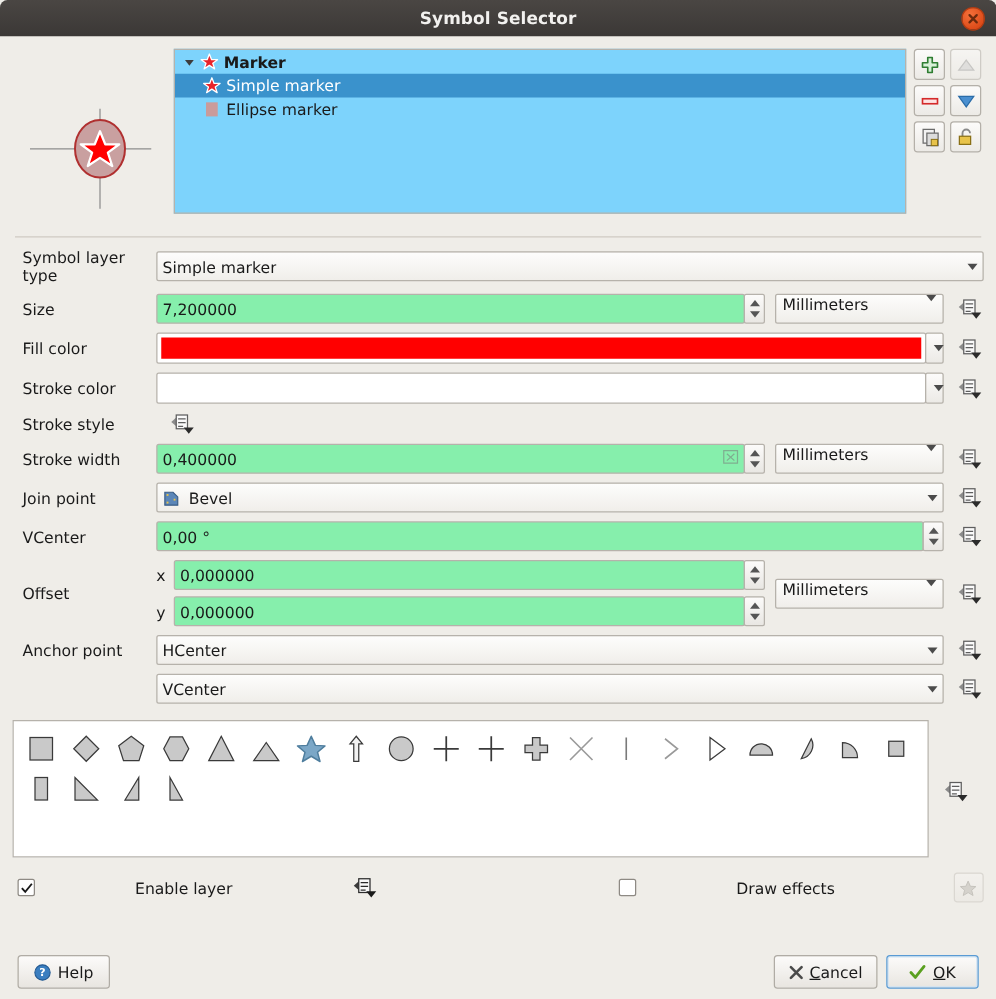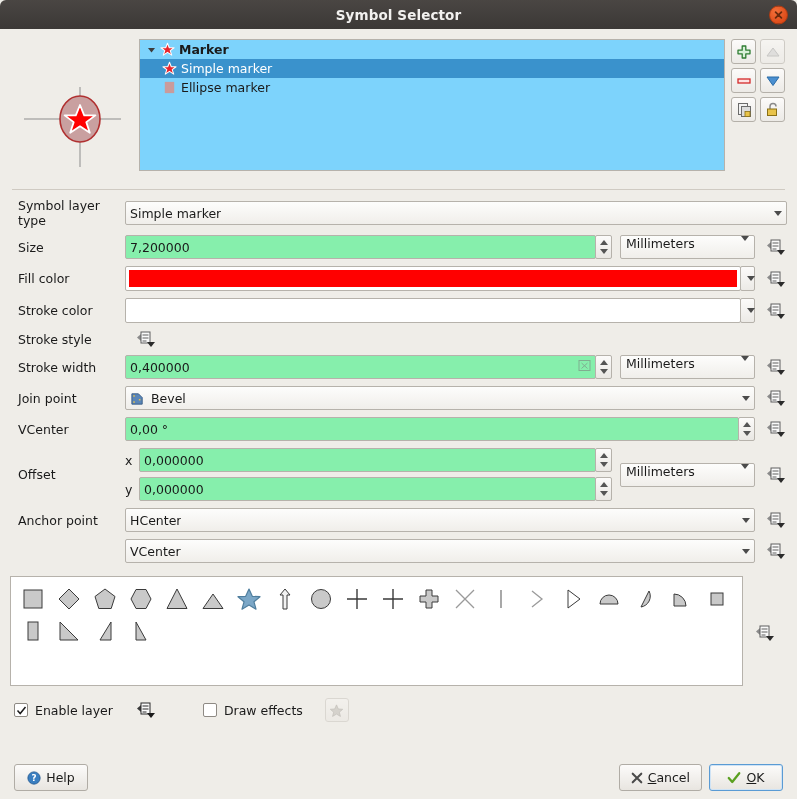--- a/index.html
+++ b/index.html
@@ -164,21 +164,21 @@
     align-content: flex-start;
   }
   .shape-cell {
     width: 36px; height: 32px;
     display: flex; align-items: center; justify-content: center;
     cursor: pointer;
   }
   .shapes-dd { width: 44px; flex:none; display:flex; align-items:center; justify-content:center; padding-top: 48px; }
 
   
-  .check-row { display: flex; align-items: center; padding: 12px 10px 0 14px; }
+  .check-row { display: flex; align-items: center; padding: 12px 10px 0 14px; justify-content: space-between; }
   .chk {
     width: 14px; height: 14px; background: #fff;
     border: 1px solid #8e8a84; border-radius: 2px;
     display:flex; align-items:center; justify-content:center;
     margin-right: 7px; cursor: pointer; flex:none;
   }
   .check-label { font-size: 12.5px; margin-right: 12px; }
   .fx-btn {
     width: 24px; height: 24px; margin-left: 10px;
     border: 1px solid #c6c2bb; border-radius: 3px;

